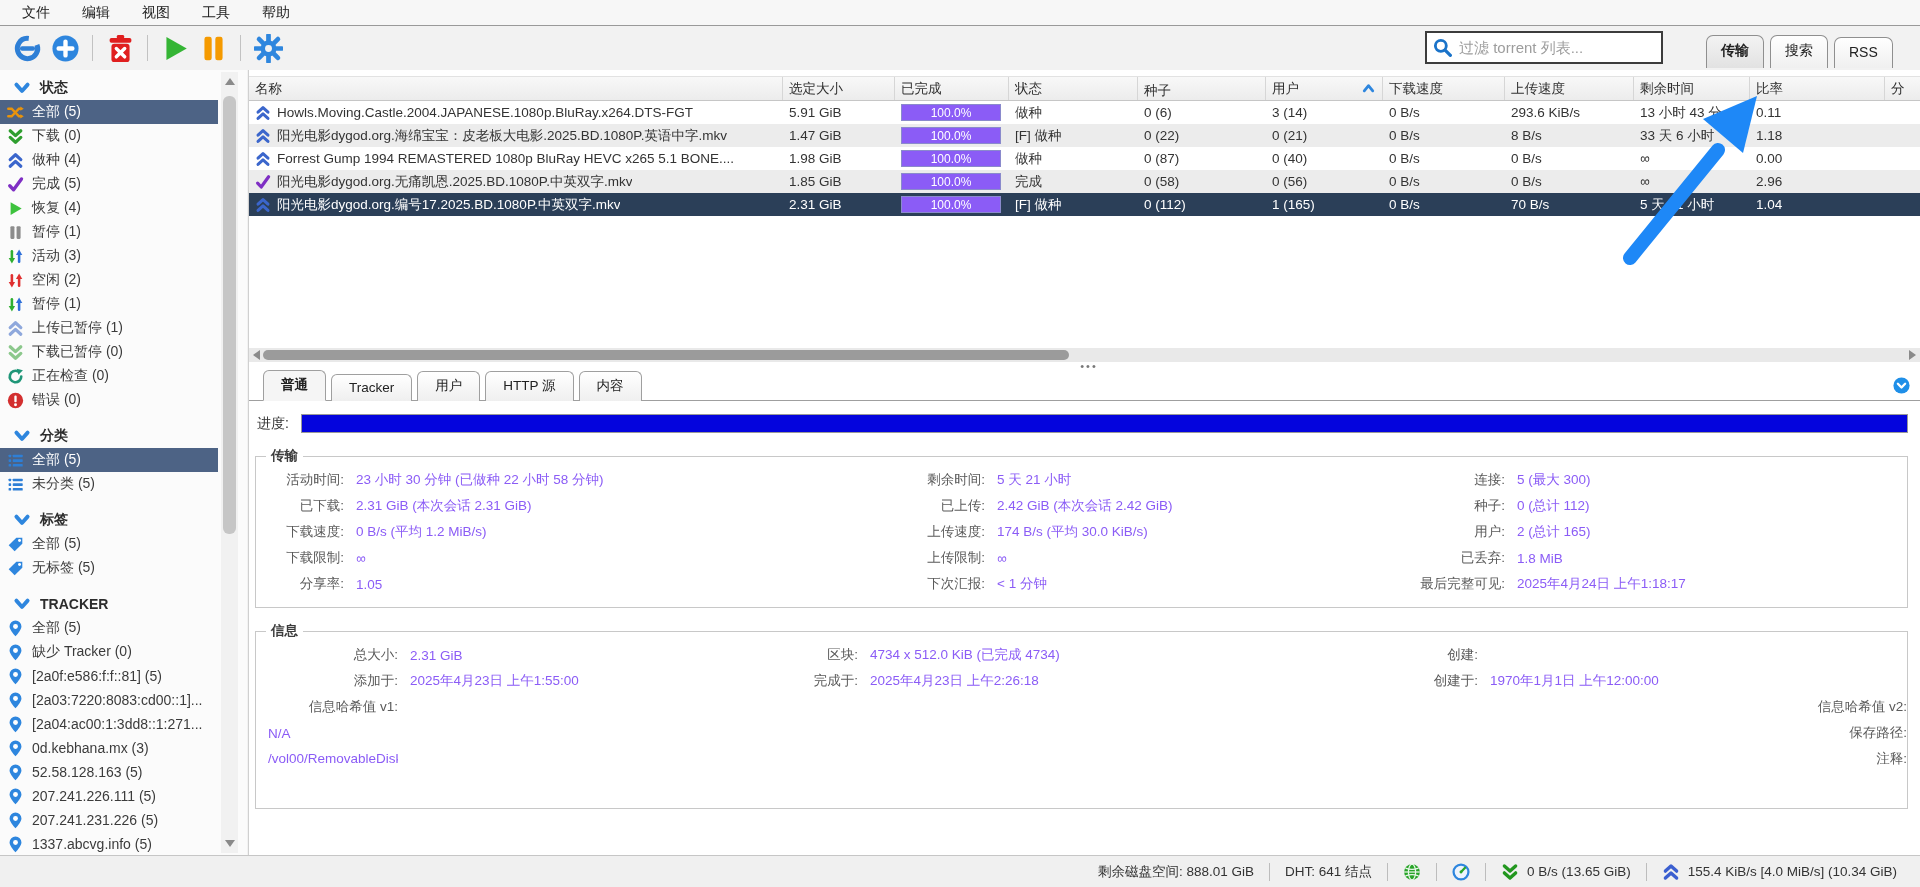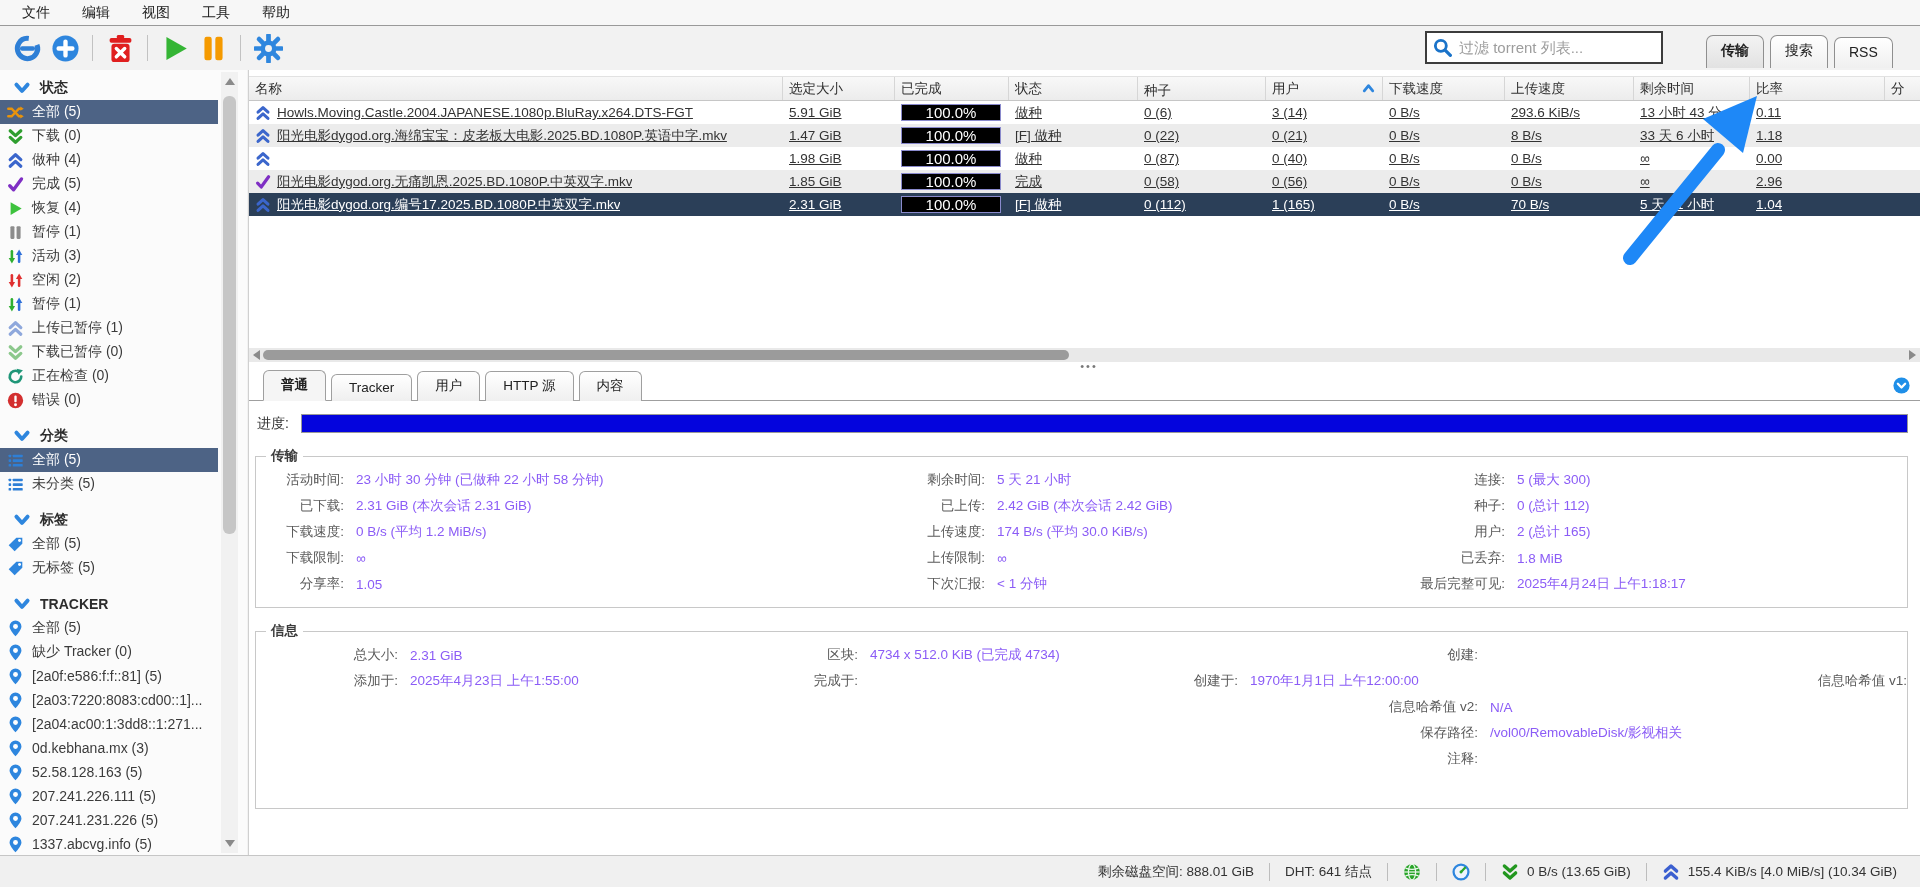--- a/index.html
+++ b/index.html
@@ -57,23 +57,23 @@
   .table-head { display:flex; height:25px; margin-top:6px; background:linear-gradient(#f8f8f8,#ececec);
                 border-top:1px solid #e2e2e2; border-bottom:1px solid #c6c6c6; }
   .th { padding:0 6px; font-size:13.5px; color:#2f2f2f; border-right:1px solid #d6d6d6;
         display:flex; align-items:center; overflow:hidden; white-space:nowrap; flex:none; }
   .th .icon { width:15px; height:15px; margin-left:auto; }
   .trow { display:flex; height:23px; align-items:center; font-size:13.5px; color:#333; }
   .trow:nth-child(even) { background:#ececec; }
   .trow.selected { background:#2b3f58; color:#fff; }
   .cell { padding:0 6px; overflow:hidden; white-space:nowrap; flex:none; display:flex; align-items:center; }
   .cell .icon { width:16px; height:16px; margin-right:6px; }
-  .cell .txt { overflow:hidden; text-overflow:ellipsis; white-space:nowrap;text-decoration:underline; }
-  .progress { width:100px; height:17px; background:#000000; border:1px solid #8a8acc; color:#fff;
-              font-size:15px; display:flex; align-items:center; justify-content:center; }
+  .cell .txt { overflow:hidden; text-overflow:ellipsis; white-space:nowrap; }
+  .progress { width:100px; height:17px; background:#8b5cf6; border:1px solid #8a8acc; color:#fff;
+              font-size:12px; display:flex; align-items:center; justify-content:center; }
 
   .hscroll { position:absolute; left:0; right:0; top:278px; height:14px; background:#e9e9e9; }
   .h-arrow { position:absolute; top:2px; width:0; height:0; border-top:5px solid transparent;
              border-bottom:5px solid transparent; }
   .h-arrow.left { left:4px; border-right:7px solid #8a8a8a; }
   .h-arrow.right { right:4px; border-left:7px solid #8a8a8a; }
   .h-thumb { position:absolute; left:14px; top:2px; width:806px; height:10px;
              background:#9b9b9b; border-radius:5px; }
   .splitter-dots { position:absolute; top:290px; left:820px; width:40px; text-align:center;
                    color:#777; font-size:11px; letter-spacing:2px; }
@@ -655,20 +655,21 @@
         <div class="trow">
           <div class="cell" style="width: 534px;">
             <span class="icon">
               <svg viewBox="0 0 16 16" xmlns="http://www.w3.org/2000/svg">
                 <g fill="none" stroke="#3b66cc" stroke-width="3" stroke-linecap="round" stroke-linejoin="round">
                   <path d="M3 7.2 L8 2.6 L13 7.2"></path>
                   <path d="M3 13.4 L8 8.8 L13 13.4"></path>
                 </g>
               </svg>
             </span>
+            <span class="txt">Forrest Gump 1994 REMASTERED 1080p BluRay HEVC x265 5.1 BONE....</span>
           </div>
           <div class="cell" style="width: 112px;">
             <span class="txt">1.98 GiB</span>
           </div>
           <div class="cell" style="width: 114px;">
             <div class="progress">100.0%</div>
           </div>
           <div class="cell" style="width: 129px;">
             <span class="txt">做种</span>
           </div>
@@ -842,20 +843,21 @@
         <div class="fgrid-info" id="info-grid">
             <div class="fcell flabel">总大小:</div>
             <div class="fcell fvalue">2.31 GiB</div>
             <div class="fcell flabel">区块:</div>
             <div class="fcell fvalue">4734 x 512.0 KiB (已完成 4734)</div>
             <div class="fcell flabel">创建:</div>
             <div class="fcell fvalue"></div>
             <div class="fcell flabel">添加于:</div>
             <div class="fcell fvalue">2025年4月23日 上午1:55:00</div>
             <div class="fcell flabel">完成于:</div>
+            <div class="fcell fvalue">2025年4月23日 上午2:26:18</div>
             <div class="fcell flabel">创建于:</div>
             <div class="fcell fvalue">1970年1月1日 上午12:00:00</div>
             <div class="fcell flabel">信息哈希值 v1:</div>
             <div class="fcell flabel"></div>
             <div class="fcell fvalue"></div>
             <div class="fcell flabel"></div>
             <div class="fcell fvalue"></div>
             <div class="fcell flabel">信息哈希值 v2:</div>
             <div class="fcell fvalue">N/A</div>
             <div class="fcell flabel"></div>

